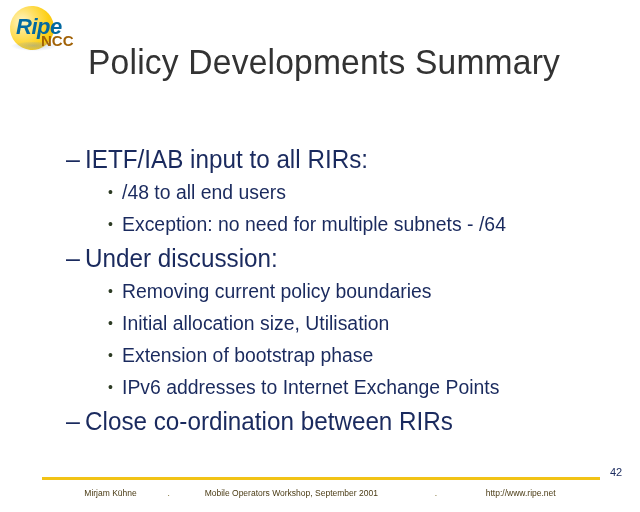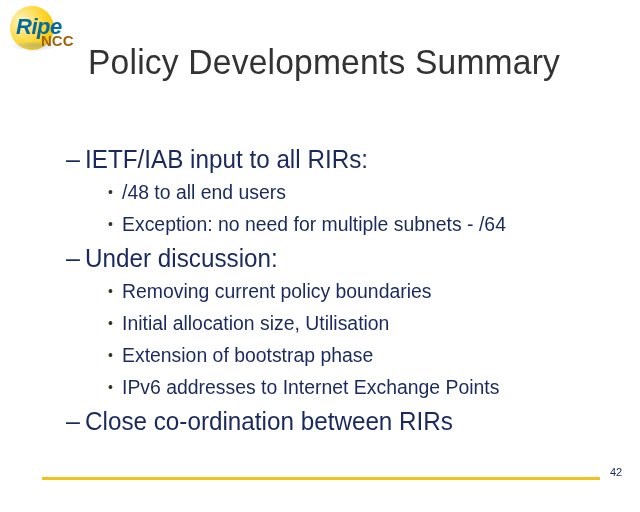--- a/index.html
+++ b/index.html
@@ -234,14 +234,25 @@
     <div class="lvl1">
       <span class="dash">–</span>
       <span class="txt">Close co-ordination between RIRs</span>
     </div>
 
   </div>
 
   <div id="rule"></div>
   <div id="pagenum">42</div>
 
+  <div id="footer">
+    <span class="seg">Mirjam Kühne</span>
+    <span class="sp-a"></span>
+    <span class="sep">.</span>
+    <span class="sp-b"></span>
+    <span class="seg">Mobile Operators Workshop, September 2001</span>
+    <span class="sp-c"></span>
+    <span class="sep">.</span>
+    <span class="sp-d"></span>
+    <span class="seg">http://www.ripe.net</span>
+  </div>
 
 </div>
 
 </body></html>

